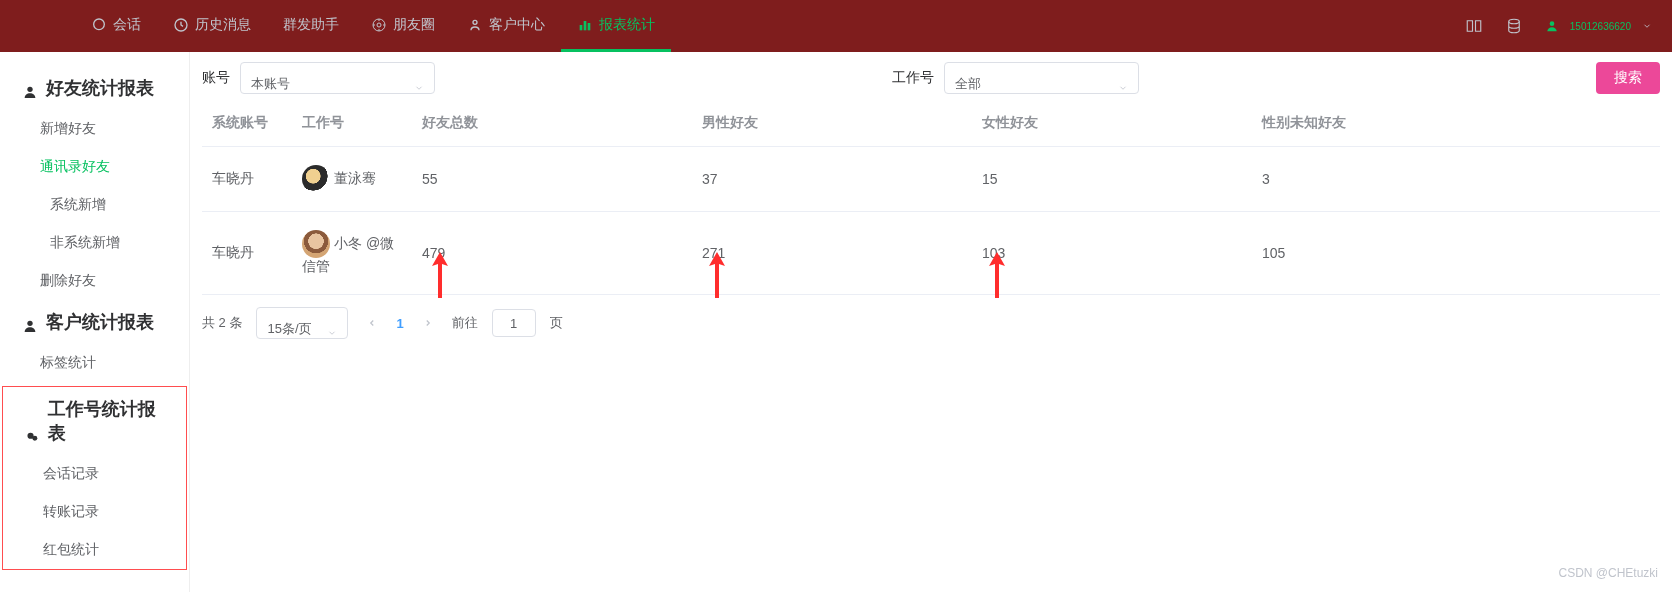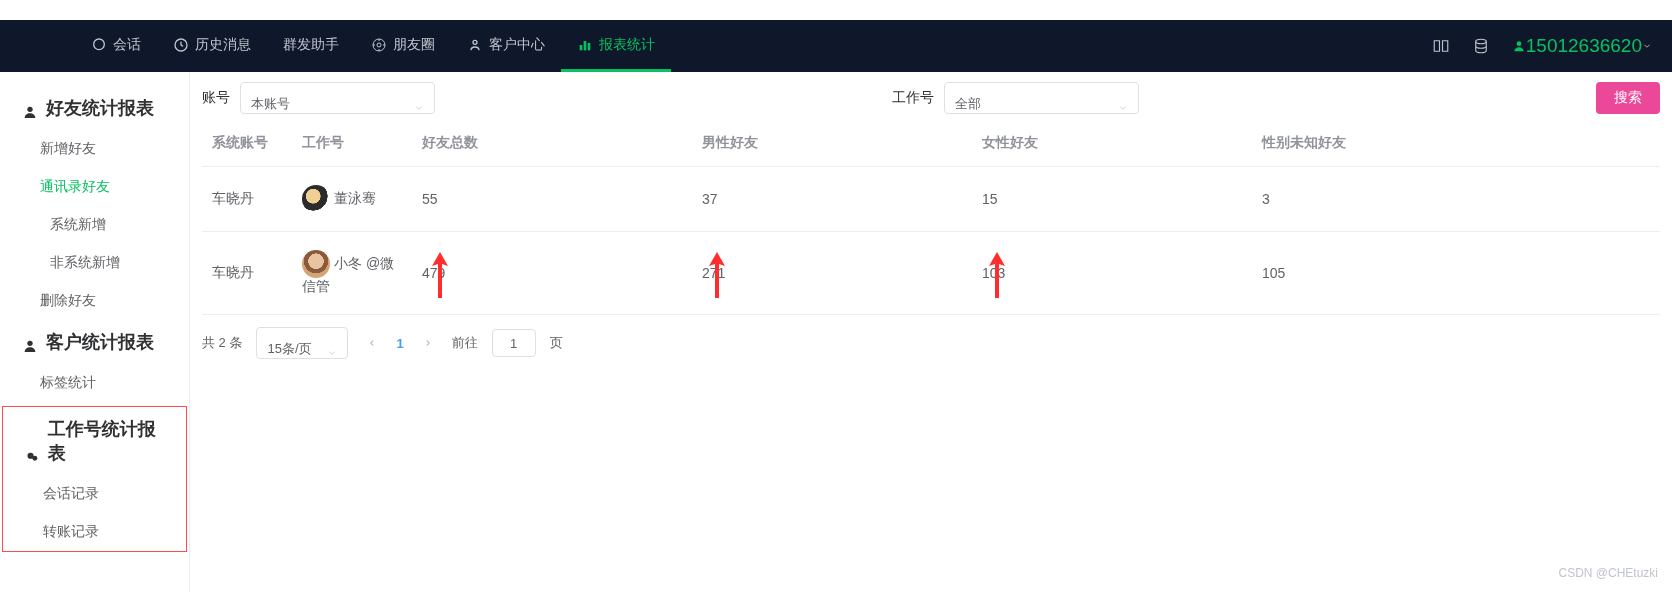--- a/index.html
+++ b/index.html
@@ -1,26 +1,26 @@
 <!DOCTYPE html>
 <html><head>
   <meta charset="utf-8">
   <style>
     * { margin: 0; padding: 0; box-sizing: border-box; font-family: -apple-system, "Microsoft YaHei", sans-serif; }
     body { background: #fff; width: 1672px; height: 592px; position: relative; overflow: hidden; }
     
     
-    .topbar { background: #0f172a; height: 52px; display: flex; align-items: center; padding: 0 20px 0 75px; color: #c0c4cc; font-size: 14px; margin-top: 20px; }
+    .topbar { background: #7f1d1d; height: 52px; display: flex; align-items: center; padding: 0 20px 0 75px; color: #c0c4cc; font-size: 14px; }
     .topnav { display: flex; height: 100%; }
     .topnav-item { display: flex; align-items: center; gap: 6px; padding: 0 16px; cursor: pointer; height: 100%; border-bottom: 3px solid transparent; }
     .topnav-item.active { color: #07c160; border-bottom-color: #07c160; }
     .topnav-item svg, .topnav-item .ic { width: 16px; height: 16px; flex-shrink: 0; }
     .top-right { margin-left: auto; display: flex; align-items: center; gap: 22px; }
     .top-right .ic { width: 18px; height: 18px; cursor: pointer; }
-    .user-area { display: flex; align-items: center; gap: 0; color: #07c160; cursor: pointer; font-size: 19px; justify-content: center; }
+    .user-area { display: flex; align-items: center; gap: 11px; color: #07c160; cursor: pointer; font-size: 10px; justify-content: center; }
     
     
     .shell { display: flex; height: calc(100% - 52px); }
     .sidebar { width: 190px; padding: 14px 0; border-right: 1px solid #eee; }
     .side-group-title { display: flex; align-items: flex-end; gap: 8px; padding: 10px 22px; font-weight: 700; color: #303133; font-size: 18px; }
     .side-group-title svg { width: 16px; height: 16px; }
     .side-item { padding: 10px 22px 10px 40px; color: #606266; font-size: 14px; cursor: pointer; }
     .side-item.lvl2 { padding-left: 50px; }
     .side-item.active { color: #07c160; }
     .side-group.boxed { border: 1px solid #ff4d4f; margin: 4px 2px 0 2px; }
@@ -152,20 +152,21 @@
     <div class="side-group boxed">
       <div class="side-group-title">
         <svg viewBox="0 0 24 24" fill="currentColor">
             <circle cx="9" cy="10" r="5"></circle>
             <circle cx="16" cy="14" r="4"></circle>
           </svg>
         <span>工作号统计报表</span>
       </div>
       <div class="side-item">会话记录</div>
       <div class="side-item">转账记录</div>
+      <div class="side-item">红包统计</div>
     </div>
   </div>
 
   <div class="main">
     <div class="filter-row">
       <span class="filter-label">账号</span>
       <div class="select small">
         <span>本账号</span>
         <svg class="chev" viewBox="0 0 24 24" fill="none" stroke="currentColor" stroke-width="2">
             <path d="M6 9l6 6 6-6"></path>

